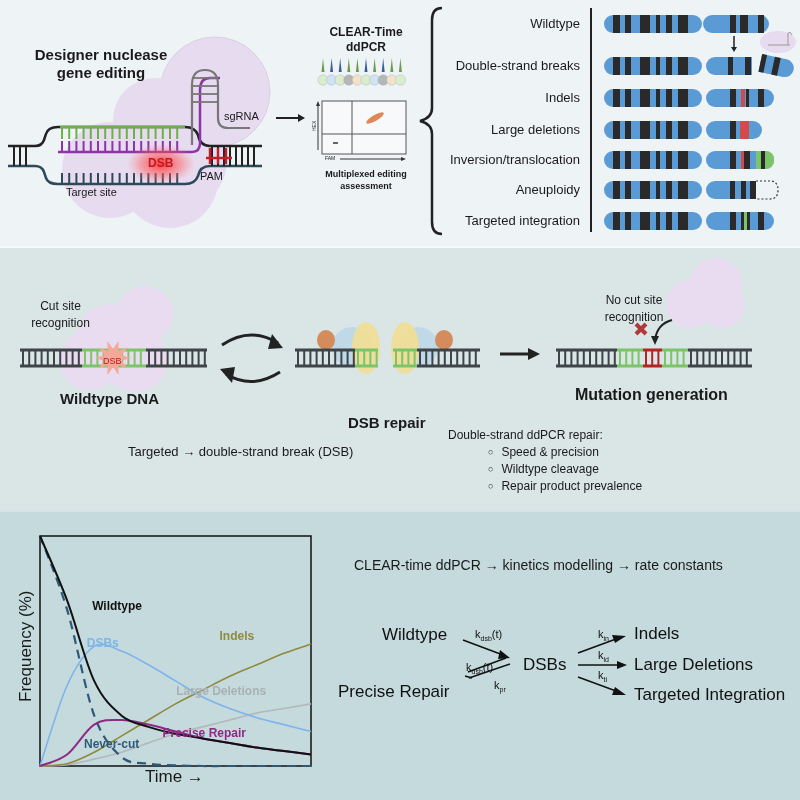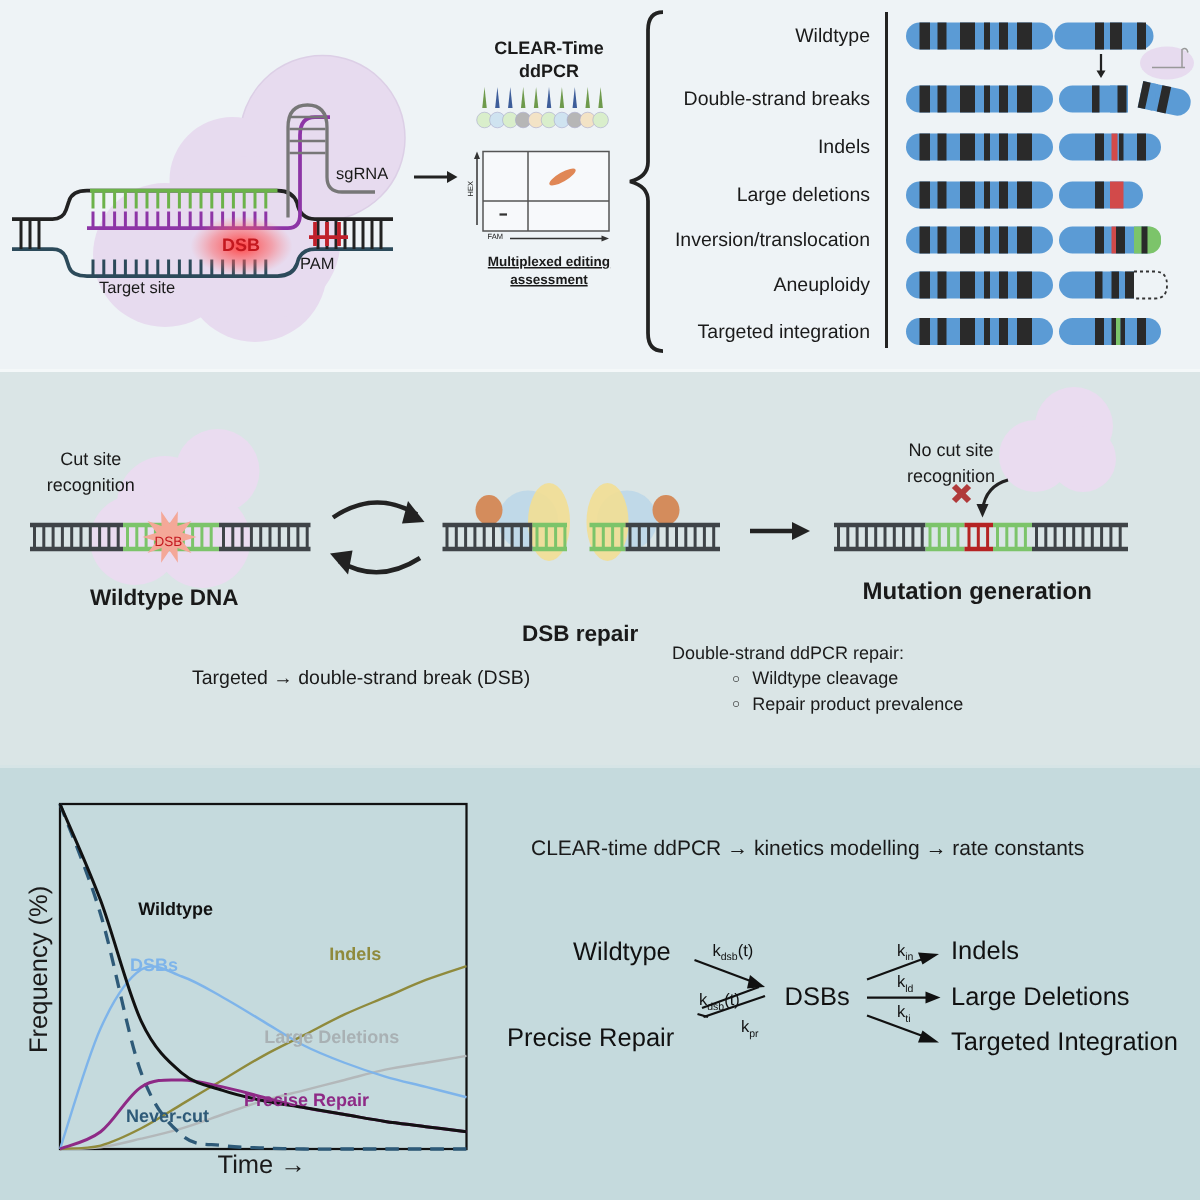--- a/index.html
+++ b/index.html
@@ -280,31 +280,34 @@
     <line x1="734" y1="36" x2="734" y2="48" stroke="#222" stroke-width="1.5"></line>
     <polygon points="731,47 734,52 737,47" fill="#222"></polygon>
 
     <g>
       <ellipse cx="778" cy="42" rx="18" ry="11" fill="#e7dbef"></ellipse>
       <line x1="768" y1="45" x2="790" y2="45" stroke="#999" stroke-width="1"></line>
       <path d="M788,45 L788,33 Q791,31 792,35" fill="none" stroke="#999" stroke-width="1"></path>
     </g>
   </svg>
 
+  <div class="lbl bold" style="left:26px; top:46px; font-size:15px; line-height:18px; text-align:center; width:150px;">
+    <span>Designer nuclease</span><br><span>gene editing</span>
+  </div>
   <div class="lbl" style="left:224px; top:110px; font-size:11px;">sgRNA</div>
   <div class="lbl bold" style="left:148px; top:156px; font-size:12px; color:#c4181f;">DSB</div>
   <div class="lbl" style="left:200px; top:170px; font-size:11px;">PAM</div>
   <div class="lbl" style="left:66px; top:186px; font-size:11px;">Target site</div>
 
   <div class="lbl bold" style="left:318px; top:25px; width:96px; text-align:center; font-size:12px; line-height:15px;">
     <span>CLEAR-Time</span><br><span>ddPCR</span>
   </div>
   <div class="lbl" style="left:311px; top:131px; font-size:5px; transform:rotate(-90deg); transform-origin:left top;">HEX</div>
   <div class="lbl" style="left:325px; top:155px; font-size:5px;">FAM</div>
-  <div class="lbl bold" style="left:306px; top:168px; width:120px; text-align:center; font-size:9px; line-height:12px;text-decoration:underline;">
+  <div class="lbl bold" style="left:306px; top:168px; width:120px; text-align:center; font-size:9px; line-height:12px;">
     <span>Multiplexed editing</span><br><span>assessment</span>
   </div>
 
   <div id="outcome-labels">
       <div class="outcome-label" style="top: 16px;">Wildtype</div>
       <div class="outcome-label" style="top: 58px;">Double-strand breaks</div>
       <div class="outcome-label" style="top: 90px;">Indels</div>
       <div class="outcome-label" style="top: 122px;">Large deletions</div>
       <div class="outcome-label" style="top: 152px;">Inversion/translocation</div>
       <div class="outcome-label" style="top: 182px;">Aneuploidy</div>
@@ -478,20 +481,21 @@
   <div class="lbl" style="left:103px; top:108px; font-size:9px; color:#c4181f;">DSB</div>
   <div class="lbl bold" style="left:60px; top:142px; font-size:15px;">Wildtype DNA</div>
   <div class="lbl bold" style="left:348px; top:166px; font-size:15px;">DSB repair</div>
   <div class="lbl" style="left:594px; top:44px; width:80px; text-align:center; font-size:12px; line-height:17px;">
     <span>No cut site</span><br><span>recognition</span>
   </div>
   <div class="lbl bold" style="left:575px; top:138px; font-size:16px;">Mutation generation</div>
   <div class="lbl" style="left:128px; top:196px; font-size:13px;">Targeted → double-strand break (DSB)</div>
   <div class="lbl" style="left:448px; top:180px; font-size:12px;">Double-strand ddPCR repair:</div>
   <ul class="bullets abs" style="left:488px; top:196px;">
+    <li>Speed &amp; precision</li>
     <li>Wildtype cleavage</li>
     <li>Repair product prevalence</li>
   </ul>
 </div>
 
 <div class="panel" id="panel-bot">
   <svg width="340" height="290" id="chart">
     <rect x="40" y="24" width="271" height="230" fill="none" stroke="#111" stroke-width="1.5"></rect>
     <g id="chart-lines">
         <path d="M40,254 C44.5,253.8 58.1,254.0 67.1,252.8 C76.1,251.7 85.2,249.2 94.2,247.1 C103.2,245.0 112.3,242.9 121.3,240.2 C130.3,237.5 139.4,234.1 148.4,231.0 C157.4,227.9 166.5,224.5 175.5,221.8 C184.5,219.1 193.6,217.2 202.6,214.9 C211.6,212.6 220.7,210.3 229.7,208.0 C238.7,205.7 247.8,203.0 256.8,201.1 C265.8,199.2 274.9,198.0 283.9,196.5 C292.9,195.0 306.5,192.7 311.0,191.9" fill="none" stroke="#b3b8ba" stroke-width="1.6"></path>

